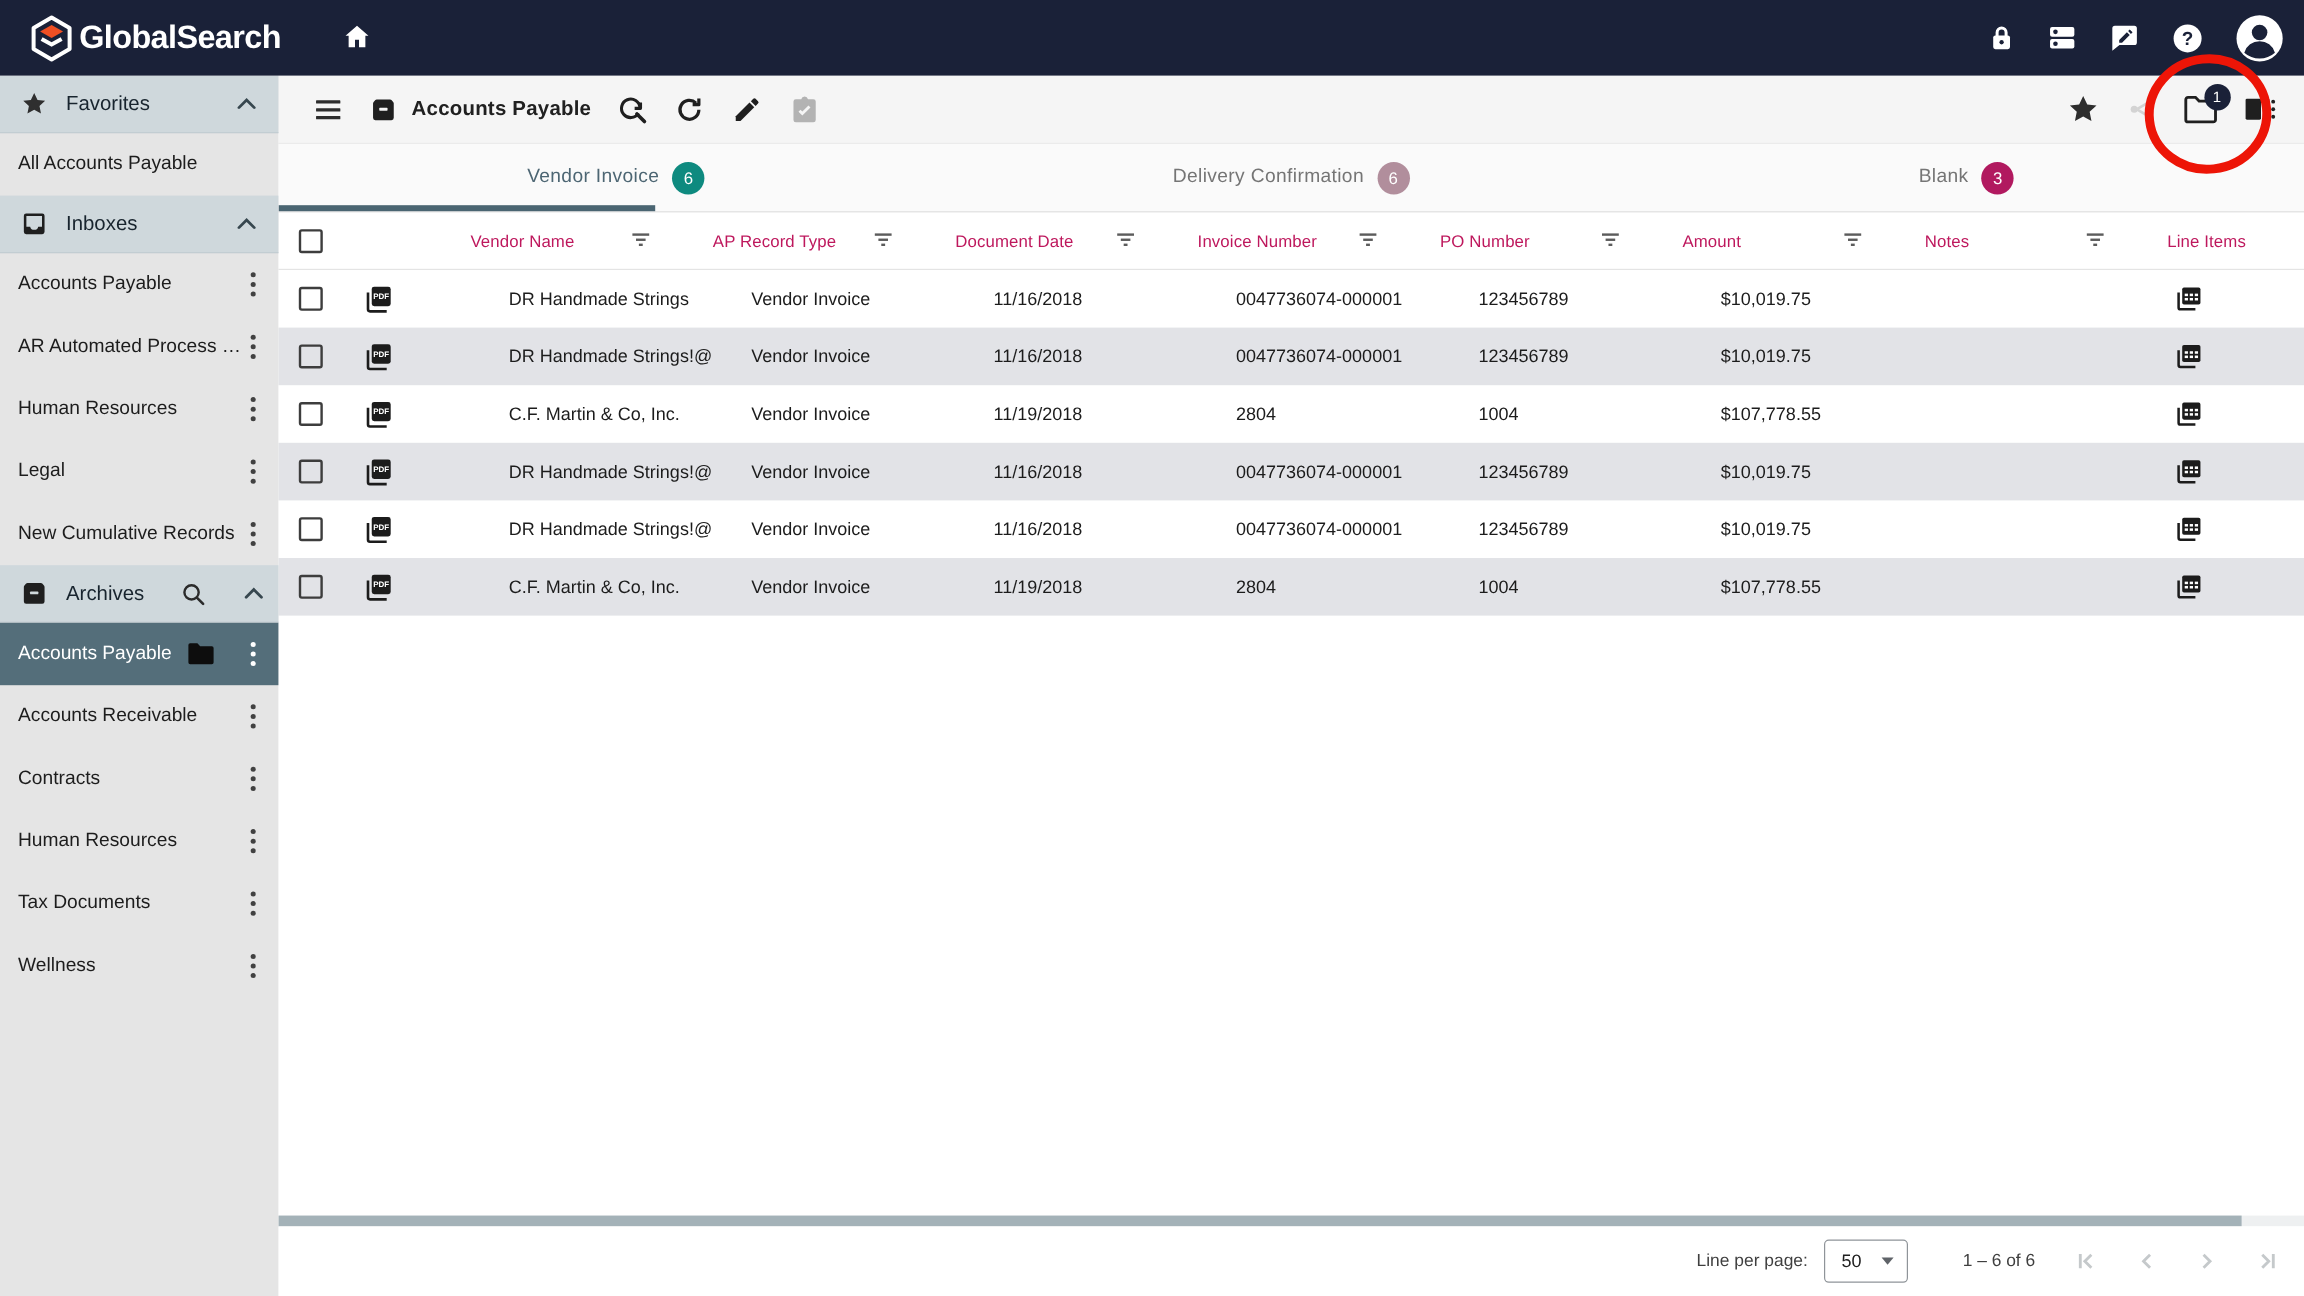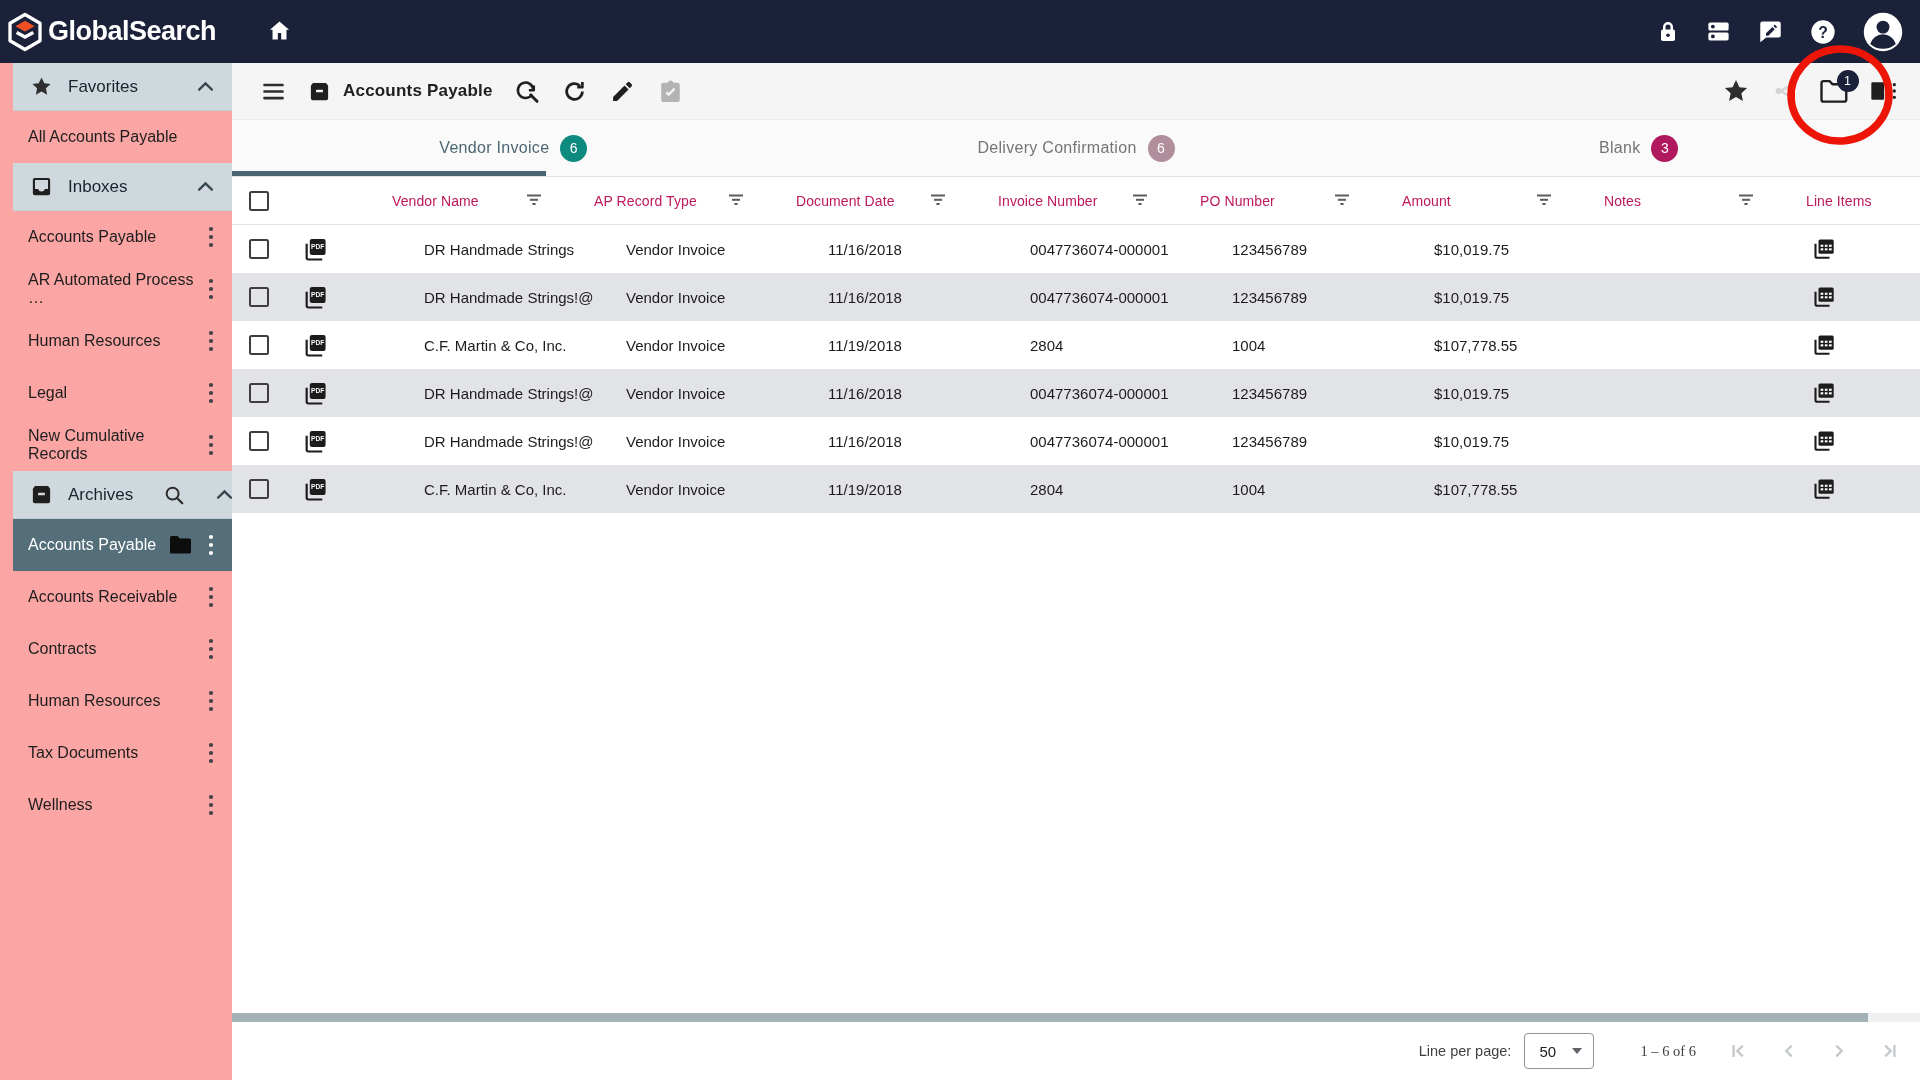--- a/index.html
+++ b/index.html
@@ -3,28 +3,28 @@
 <meta charset="utf-8">
 <style>
   * { margin:0; padding:0; box-sizing:border-box; }
   html,body { background:#ffffff; }
   .app { position:relative; width:1920px; height:1080px; overflow:hidden; background:#fff;
          font-family:"Liberation Sans","DejaVu Sans",sans-serif; }
 
   
   .navbar { position:absolute; top:0; left:0; width:1920px; height:63px; background:#1a2138;
             display:flex; align-items:center; color:#fff; z-index:5; }
-  .brand { display:flex; align-items:center; gap:3px; padding-left:5px; }
+  .brand { display:flex; align-items:center; gap:3px; padding-left:23px; }
   .brand-text { font-size:27px; font-weight:700; letter-spacing:-0.5px; color:#fff; }
   .home-btn { margin-left:50px; display:flex; align-items:center; cursor:pointer; }
   .nav-right { margin-left:auto; display:flex; align-items:center; gap:25px; padding-right:16px; }
   .nav-btn { display:flex; align-items:center; justify-content:center; cursor:pointer; }
 
   
-  .sidebar { position:absolute; top:63px; left:0; width:232px; bottom:0; background:#fca5a5; z-index:4;padding-left:13px; }
+  .sidebar { position:absolute; top:63px; left:0; width:232px; bottom:0; background:#e5e5e5; z-index:4; }
   .side-header { height:48px; background:#cfd8dc; border-bottom:1px solid #c2cdd2;
                  display:flex; align-items:center; gap:15px; padding:0 18px 0 17px;
                  font-size:17px; color:#18242e; cursor:pointer; }
   .side-header .spacer { margin-left:auto; }
   .side-item { height:52px; display:flex; align-items:center; padding:0 18px 0 15px;
                font-size:16px; color:#1d1d1d; cursor:pointer; }
   .side-item .kebab-wrap { margin-left:auto; display:flex; }
   .side-item.selected { background:#546e7a; color:#fff; }
   .side-item.selected .folder-wrap { margin-left:12px; display:flex; }
   .ic { display:block; }
@@ -68,21 +68,21 @@
   .hscroll { position:absolute; left:232px; right:0; bottom:58px; height:9px; background:#eef0f1; cursor:pointer; }
   .hscroll-thumb { position:absolute; left:0; top:0; height:9px; width:1636px; background:#a4b2b8; }
   .pagination { position:absolute; left:232px; right:0; bottom:0; height:58px; background:#fff;
                 display:flex; align-items:center; justify-content:flex-end; padding-right:18px;
                 font-size:14.5px; color:#3f3f3f; }
   .pp-select { margin-left:13px; width:70px; height:36px; border:1px solid #8f9499; border-radius:4px;
                display:flex; align-items:center; padding:0 11px 0 14px; gap:14px; cursor:pointer;
                font-size:15px; color:#202020; background:#fff; }
   .caret { width:0; height:0; border-left:5.5px solid transparent; border-right:5.5px solid transparent;
            border-top:6px solid #5f6368; margin-left:auto; }
-  .pp-range { margin-left:46px;font-family:Liberation Serif, serif; }
+  .pp-range { margin-left:46px; }
   .pager { margin-left:30px; display:flex; align-items:center; gap:24px; color:#c5c9cb; }
   .pager-btn { display:flex; cursor:default; }
 
   
   .annotation { position:absolute; left:1764px; top:33px; z-index:60; pointer-events:none; }
 </style>
 </head>
 <body>
 
 <svg width="0" height="0" style="position:absolute">

